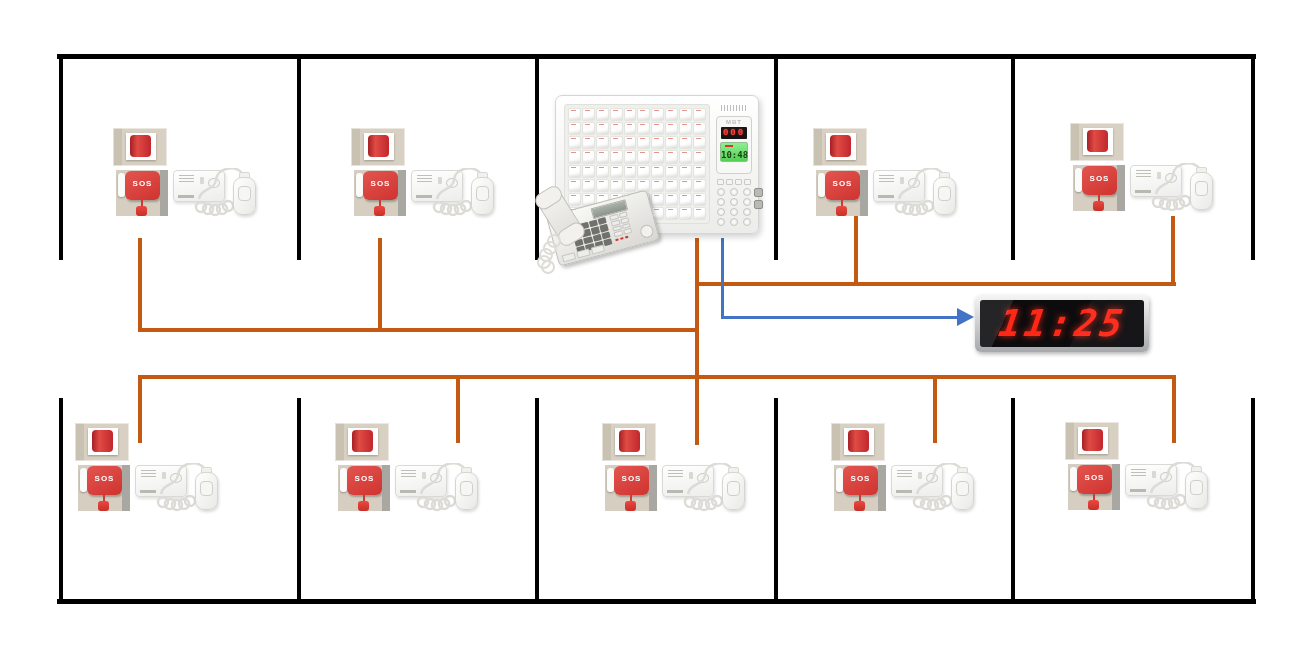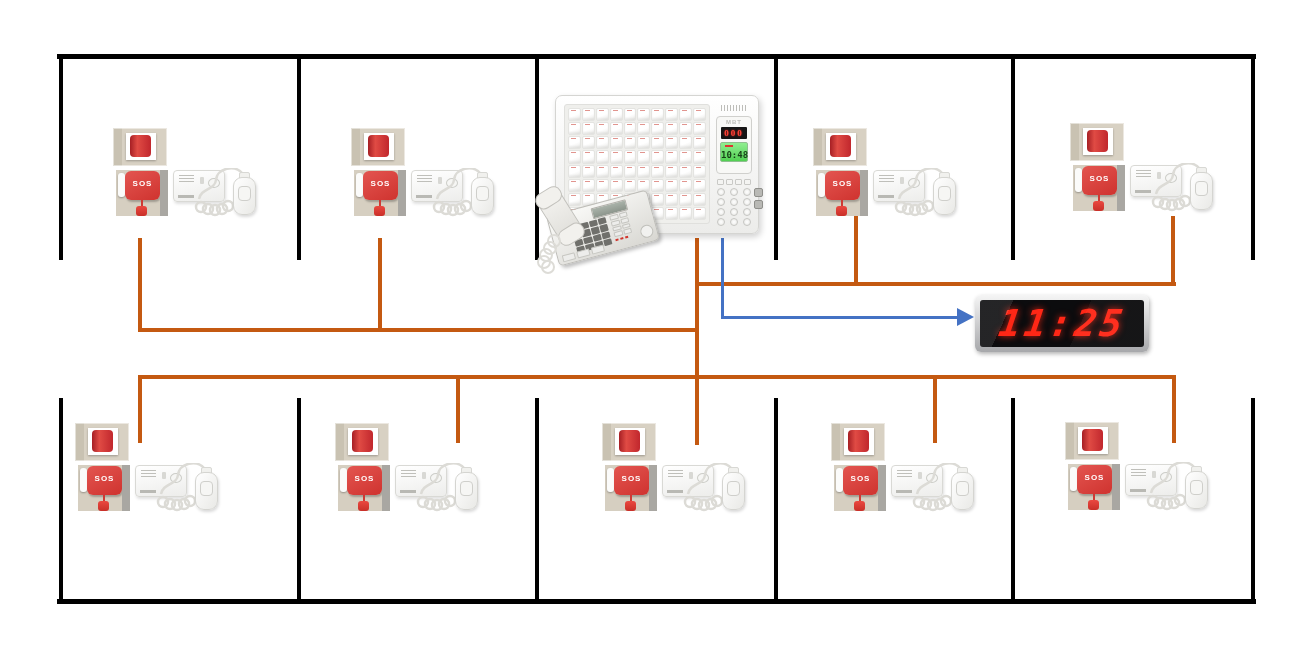--- a/index.html
+++ b/index.html
@@ -38,21 +38,21 @@
 
   
   .console{position:absolute;left:555px;top:95px;width:202px;height:137px;background:linear-gradient(#ffffff,#ececea);border:1px solid #d5d5d2;border-radius:7px;box-shadow:2px 3px 6px rgba(0,0,0,.18);}
   .cgrid{position:absolute;left:8px;top:8px;width:146px;height:120px;display:grid;grid-template-columns:repeat(10,1fr);grid-template-rows:repeat(8,1fr);gap:1px;padding:3px;background:#efefec;border:1px solid #e0e0dd;border-radius:3px;box-sizing:border-box;}
   .gcell{background:linear-gradient(160deg,#ffffff 55%,#e9e9e6);border:1px solid #e4e4e1;border-radius:2px;position:relative;box-shadow:inset 0 -2px 2px rgba(0,0,0,.05);}
   .gcell:after{content:"";position:absolute;top:1px;left:2px;width:5px;height:1px;background:rgba(200,60,50,.55);}
   .cside{position:absolute;left:158px;top:5px;width:40px;height:127px;}
   .grille{margin:4px auto 0;width:26px;height:6px;background:repeating-linear-gradient(90deg,#bdbdb9 0 1px,transparent 1px 3px);}
   .module{margin:5px auto 0;width:36px;height:58px;background:#f8f8f6;border:1px solid #d0d0cd;border-radius:4px;padding-top:2px;box-sizing:border-box;}
   .brand{font-size:6px;color:#bcbcb8;text-align:center;letter-spacing:1px;height:8px;font-weight:bold;}
-  .reddisp{width:26px;height:12px;margin:0 auto;background:#151515;border-radius:1px;color:#ff4438;font-family:Liberation Serif, serif;font-weight:bold;font-size:9px;letter-spacing:2px;line-height:12px;text-align:center;text-shadow:0 0 2px rgba(255,40,30,.9);}
+  .reddisp{width:26px;height:12px;margin:0 auto;background:#151515;border-radius:1px;color:#ff4438;font-family:Liberation Mono, monospace;font-weight:bold;font-size:9px;letter-spacing:2px;line-height:12px;text-align:center;text-shadow:0 0 2px rgba(255,40,30,.9);}
   .greendisp{position:relative;width:28px;height:20px;margin:3px auto 16px;background:linear-gradient(var(--lcd-green,#90ee90),#52d052);border:1px solid #8fbf8f;border-radius:2px;box-sizing:border-box;}
   .greendisp i{position:absolute;top:2px;left:4px;width:8px;height:2px;background:#e03330;}
   .greendisp span{display:block;text-align:center;margin-top:7px;font-family:"DejaVu Sans Mono",monospace;font-weight:bold;font-size:9px;color:#173f17;font-style:normal;}
   .fnrow{margin:5px auto 0;width:34px;display:flex;gap:2px;}
   .fnbtn{width:7px;height:4px;background:#f4f4f2;border:1px solid #c9c9c6;border-radius:1px;}
   .keypad{margin:3px auto 0;width:34px;display:grid;grid-template-columns:repeat(3,1fr);gap:2px 4px;justify-items:center;}
   .kbtn{width:8px;height:8px;border-radius:50%;background:radial-gradient(#ffffff,#e6e6e3);border:1px solid #c6c6c3;box-sizing:border-box;}
   .conn{position:absolute;right:-5px;width:7px;height:7px;background:#b9b9b5;border:1px solid #8f8f8b;border-radius:2px;}
 
   

